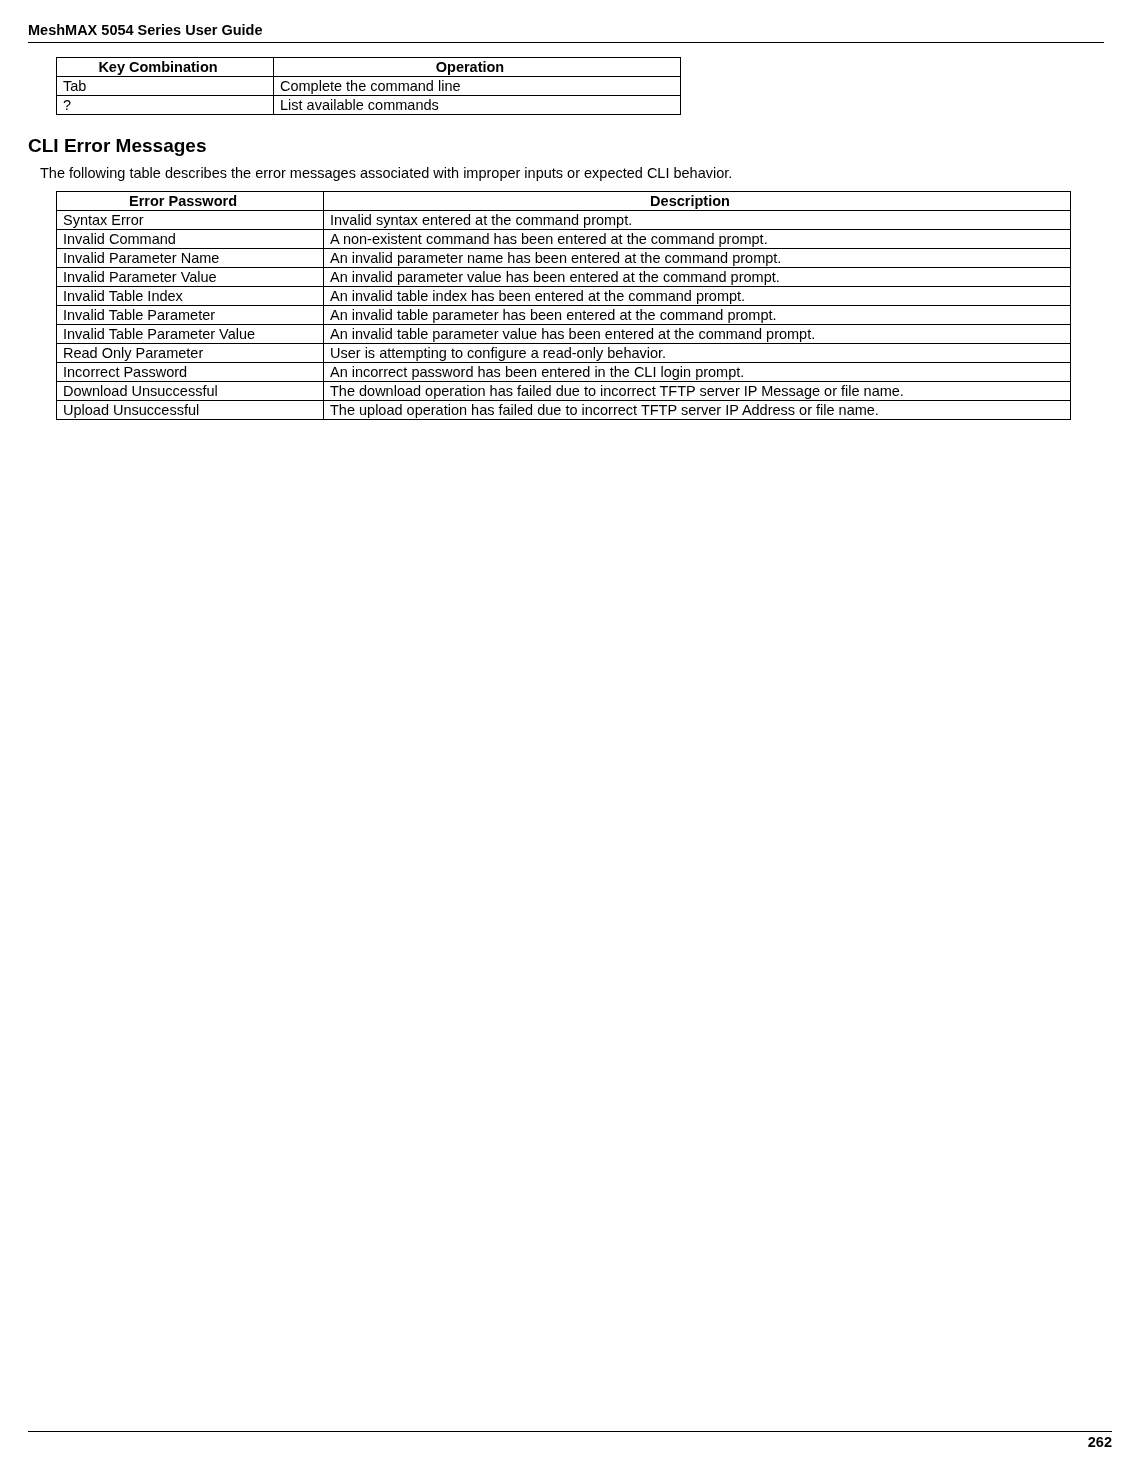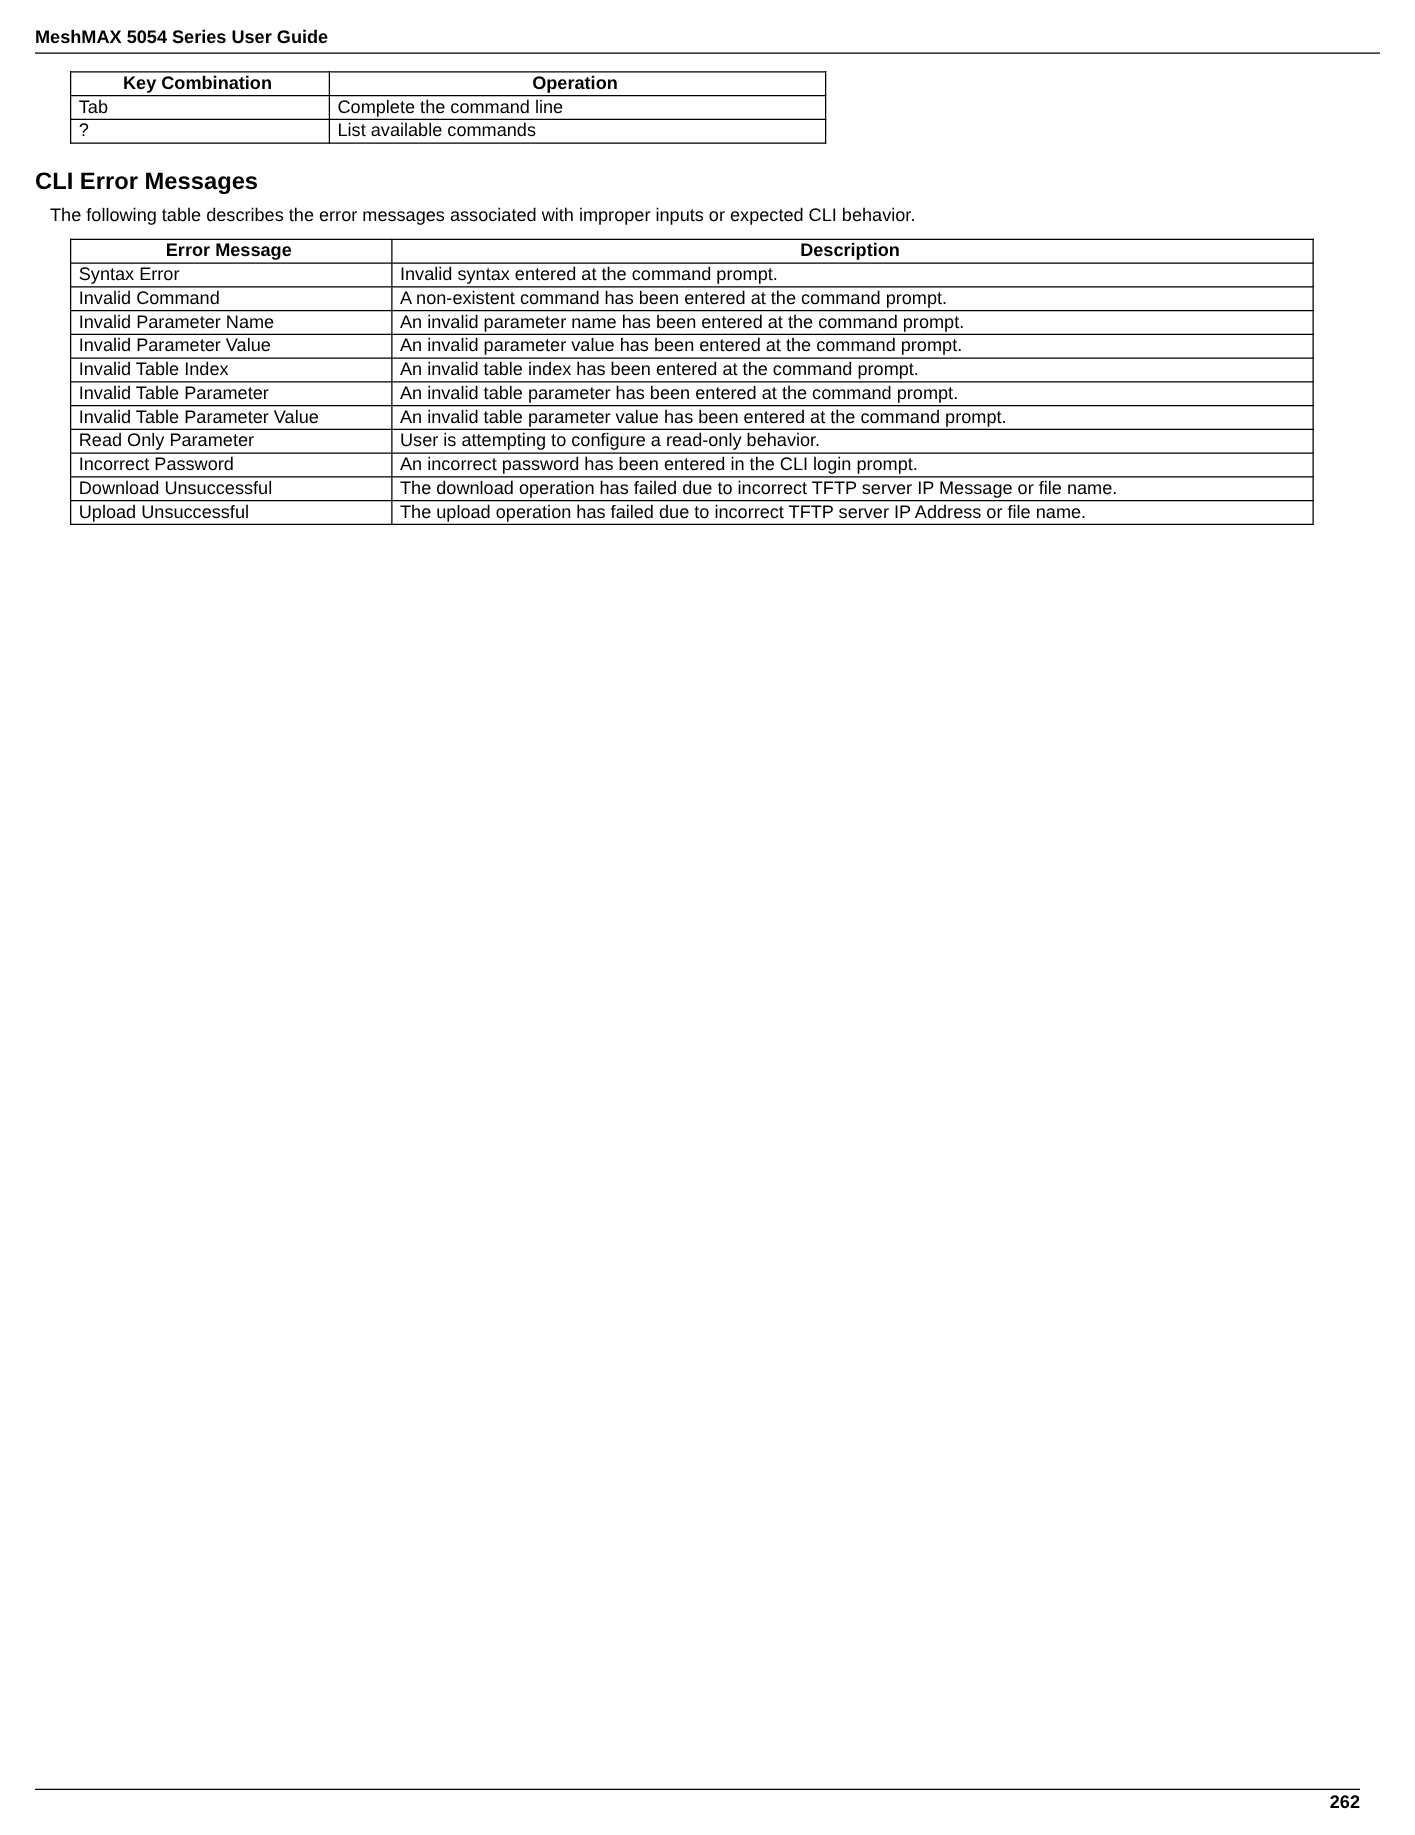--- a/index.html
+++ b/index.html
@@ -21,21 +21,21 @@
   }
   .header-left { line-height: 1.2; }
   .header-right { text-align: right; }
   hr.top-rule { border: none; border-top: 1.5px solid #000; margin: 4px 0 14px 0; }
   table {
     border-collapse: collapse;
     margin-left: 28px;
   }
   th, td {
     border: 1px solid #000;
-    padding: 1px 10px 1px 6px;
+    padding: 1px 20px 1px 6px;
     text-align: left;
     vertical-align: top;
     font-size: 14.5px;
   }
   th {
     text-align: center;
     font-weight: bold;
   }
   .key-table th:nth-child(1), .key-table td:nth-child(1) { width: 190px; }
   .key-table th:nth-child(2), .key-table td:nth-child(2) { width: 380px; }
@@ -45,21 +45,21 @@
     font-size: 19px;
     font-weight: bold;
     margin: 20px 0 8px 0;
   }
   p.intro {
     margin: 0 0 10px 12px;
   }
   .footer {
     position: absolute;
     left: 28px;
-    right: 44px;
+    right: 20px;
     bottom: 18px;
   }
   .footer hr { border: none; border-top: 1.5px solid #000; margin: 0 0 2px 0; }
   .footer .pg { text-align: right; font-weight: bold; }
 </style>
 </head>
 <body>
 
 <div class="header-row">
   <div class="header-right">MeshMAX 5054 Series User Guide</div>
@@ -84,21 +84,21 @@
     </tr>
   </tbody>
 </table>
 
 <h2 class="section-h">CLI Error Messages</h2>
 <p class="intro">The following table describes the error messages associated with improper inputs or expected CLI behavior.</p>
 
 <table class="error-table">
   <thead>
     <tr>
-      <th>Error Message</th>
+      <th>Error Password</th>
       <th>Description</th>
     </tr>
   </thead>
   <tbody>
     <tr>
         <td>Syntax Error</td>
         <td>Invalid syntax entered at the command prompt.</td>
       </tr>
     <tr>
         <td>Invalid Command</td>

